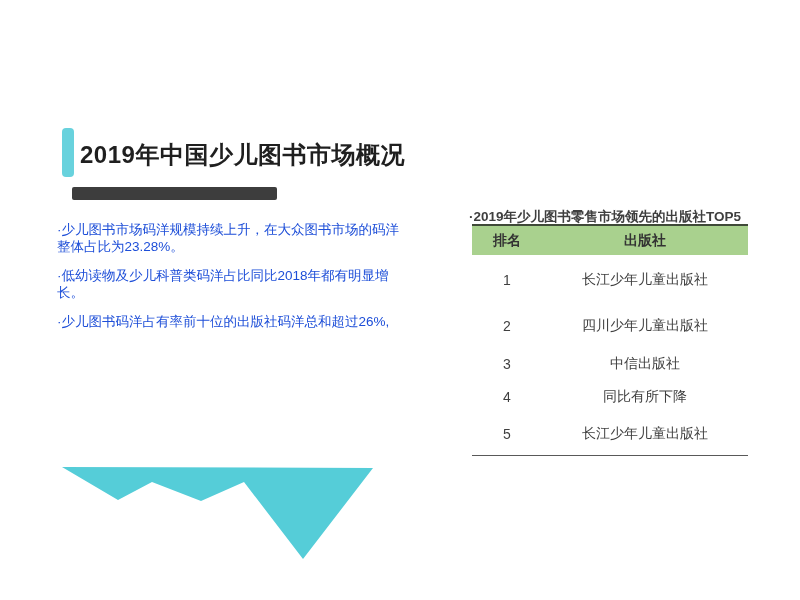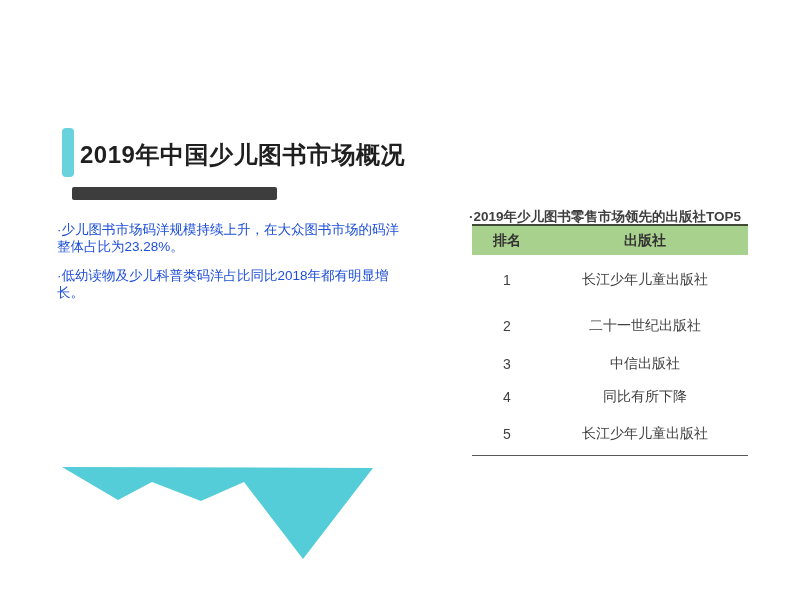--- a/index.html
+++ b/index.html
@@ -74,20 +74,21 @@
 
 <div class="slide">
 
   <div class="accent-bar"></div>
   <h1 class="title">2019年中国少儿图书市场概况</h1>
   <div class="underline-bar"></div>
 
   <div class="left-text">
     <p>·少儿图书市场码洋规模持续上升，在大众图书市场的码洋整体占比为23.28%。</p>
     <p>·低幼读物及少儿科普类码洋占比同比2018年都有明显增长。</p>
+    <p>·少儿图书码洋占有率前十位的出版社码洋总和超过26%,</p>
   </div>
 
   <div class="panel-heading">·2019年少儿图书零售市场领先的出版社TOP5</div>
 
   <table class="top5-table">
     <colgroup>
         <col class="rank-col">
         <col>
       </colgroup>
     <thead>
@@ -96,21 +97,21 @@
         <th>出版社</th>
       </tr>
     </thead>
     <tbody>
       <tr>
         <td>1</td>
         <td>长江少年儿童出版社</td>
       </tr>
       <tr>
         <td>2</td>
-        <td>二十一世纪出版社</td>
+        <td>四川少年儿童出版社</td>
       </tr>
       <tr>
         <td>3</td>
         <td>中信出版社</td>
       </tr>
       <tr>
         <td>4</td>
         <td>同比有所下降</td>
       </tr>
       <tr>

